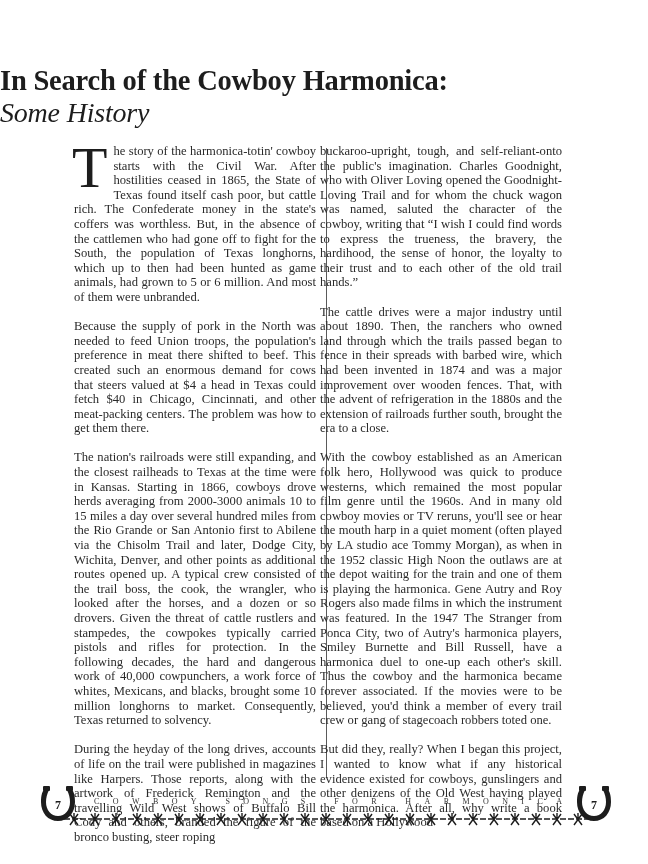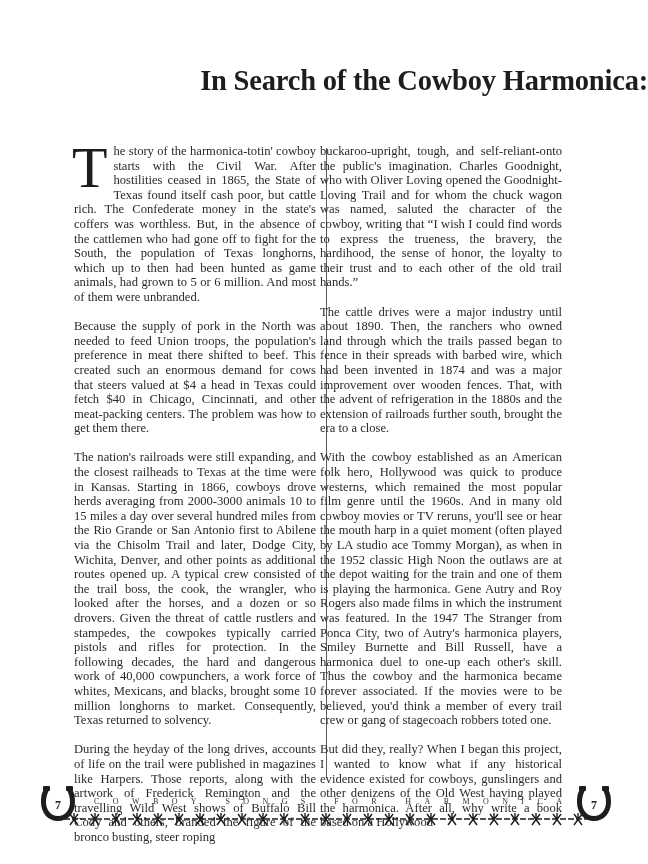--- a/index.html
+++ b/index.html
@@ -13,21 +13,21 @@
       position: relative;
       overflow: hidden;
       font-family: "Liberation Serif", "DejaVu Serif", serif;
       color: #2a2a2a;
     }
     .page-title {
       position: absolute;
       top: 64px;
       left: 0;
       width: 648px;
-      text-align: right;
+      text-align: left;
       margin: 0;
       font-family: "Liberation Serif", serif;
       font-weight: bold;
       font-size: 28.5px;
       line-height: 33px;
       color: #1d1d1d;
       letter-spacing: -0.2px;
     }
     .page-subtitle {
       display: block;
@@ -118,20 +118,21 @@
       top: 26px;
       width: 526px;
       height: 14px;
     }
   </style>
 </head>
 <body>
 
 <h1 class="page-title">
   <span>In Search of the Cowboy Harmonica:</span>
+  <span class="page-subtitle">Some History</span>
 </h1>
 
 <div class="columns">
   <div class="col col-left">
     <p><span class="dropcap">T</span><span>he story of the harmonica-totin' cowboy starts with the Civil War. After hostilities ceased in 1865, the State of Texas found itself cash poor, but cattle rich. The Confederate money in the state's coffers was worthless. But, in the absence of the cattlemen who had gone off to fight for the South, the population of Texas longhorns, which up to then had been hunted as game animals, had grown to 5 or 6 million. And most of them were unbranded.</span></p>
     <p>Because the supply of pork in the North was needed to feed Union troops, the population's preference in meat there shifted to beef. This created such an enormous demand for cows that steers valued at $4 a head in Texas could fetch $40 in Chicago, Cincinnati, and other meat-packing centers. The problem was how to get them there.</p>
     <p>The nation's railroads were still expanding, and the closest railheads to Texas at the time were in Kansas. Starting in 1866, cowboys drove herds averaging from 2000-3000 animals 10 to 15 miles a day over several hundred miles from the Rio Grande or San Antonio first to Abilene via the Chisolm Trail and later, Dodge City, Wichita, Denver, and other points as additional routes opened up. A typical crew consisted of the trail boss, the cook, the wrangler, who looked after the horses, and a dozen or so drovers. Given the threat of cattle rustlers and stampedes, the cowpokes typically carried pistols and rifles for protection. In the following decades, the hard and dangerous work of 40,000 cowpunchers, a work force of whites, Mexicans, and blacks, brought some 10 million longhorns to market. Consequently, Texas returned to solvency.</p>
     <p>During the heyday of the long drives, accounts of life on the trail were published in magazines like Harpers. Those reports, along with the artwork of Frederick Remington and the travelling Wild West shows of Buffalo Bill Cody and others, branded the figure of the bronco busting, steer roping</p>
   </div>
   <div class="col-divider"></div>

